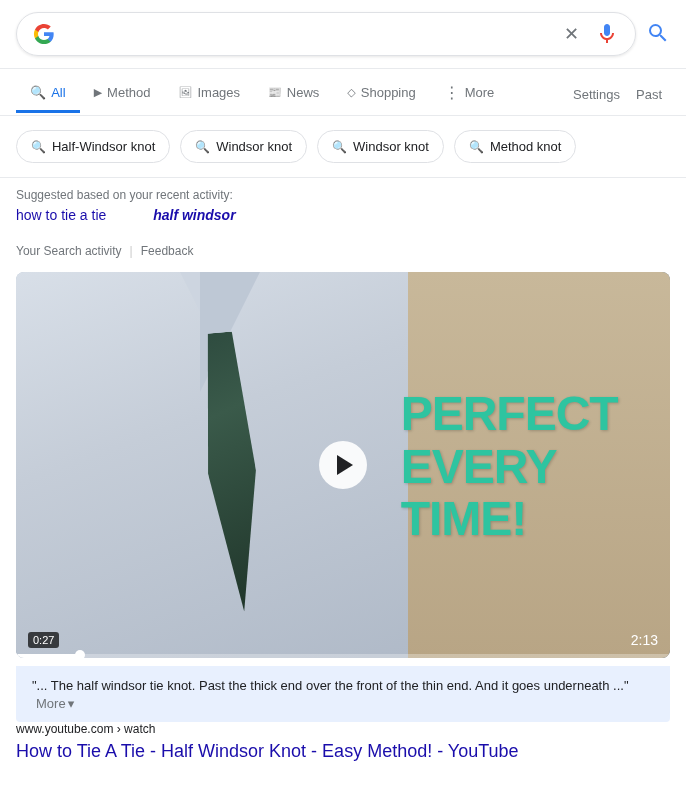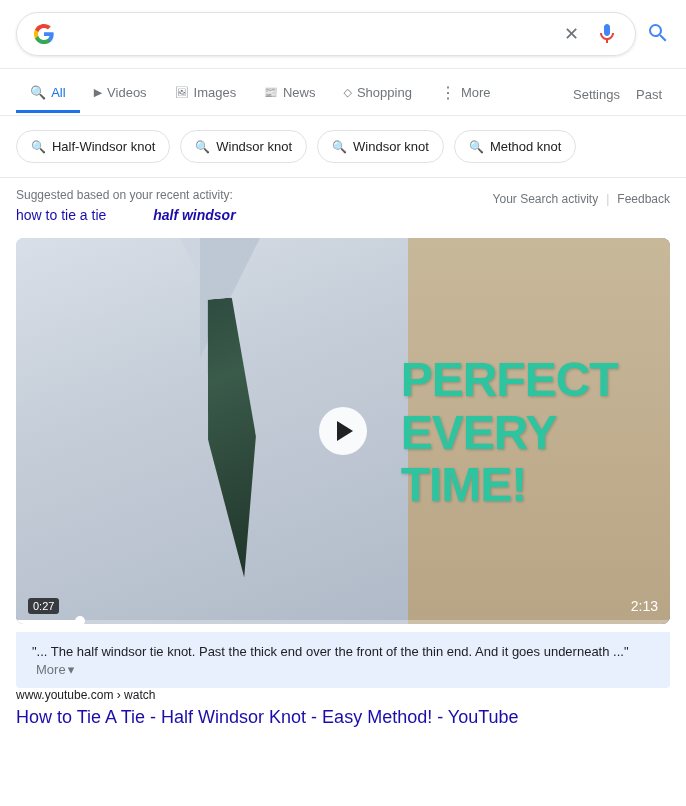--- a/index.html
+++ b/index.html
@@ -113,41 +113,42 @@
       background: #fff;
     }
     .chip-search-icon { color: #70757a; font-size: 12px; }
 
     
     .suggestion-banner {
       padding: 10px 16px 6px;
       display: flex;
       justify-content: space-between;
       align-items: flex-start;
+      flex-direction: column;
     }
     .suggestion-left { flex: 1; }
     .suggestion-label {
       font-size: 12px;
       color: #70757a;
       margin-bottom: 4px;
     }
     .suggestion-link {
       font-size: 14px;
       color: #1a0dab;
       text-decoration: none;
       cursor: pointer;
     }
     .suggestion-link .bold { font-weight: bold; font-style: italic; margin-left: 43px; }
     .suggestion-right {
       display: flex;
       gap: 8px;
       align-items: center;
       font-size: 12px;
       color: #70757a;
-      margin-top: 4px;
+      margin-top: 20px;
     }
     .suggestion-right span { cursor: pointer; }
     .suggestion-divider { color: #ccc; }
 
     
     .video-container {
       margin: 8px 16px;
       position: relative;
       border-radius: 8px;
       overflow: hidden;
@@ -348,21 +349,21 @@
   </button>
 </div>
 
 <nav class="nav-tabs">
   <a class="nav-tab active">
     <span class="nav-tab-icon g-blue">🔍</span>
     <span>All</span>
   </a>
   <a class="nav-tab">
     <span class="nav-tab-icon" style="font-size:11px;">▶</span>
-    <span>Videos</span>
+    <span>Method</span>
   </a>
   <a class="nav-tab">
     <span class="nav-tab-icon" style="font-size:11px;">🖼</span>
     <span>Images</span>
   </a>
   <a class="nav-tab">
     <span class="nav-tab-icon" style="font-size:11px;">📰</span>
     <span>News</span>
   </a>
   <a class="nav-tab">

